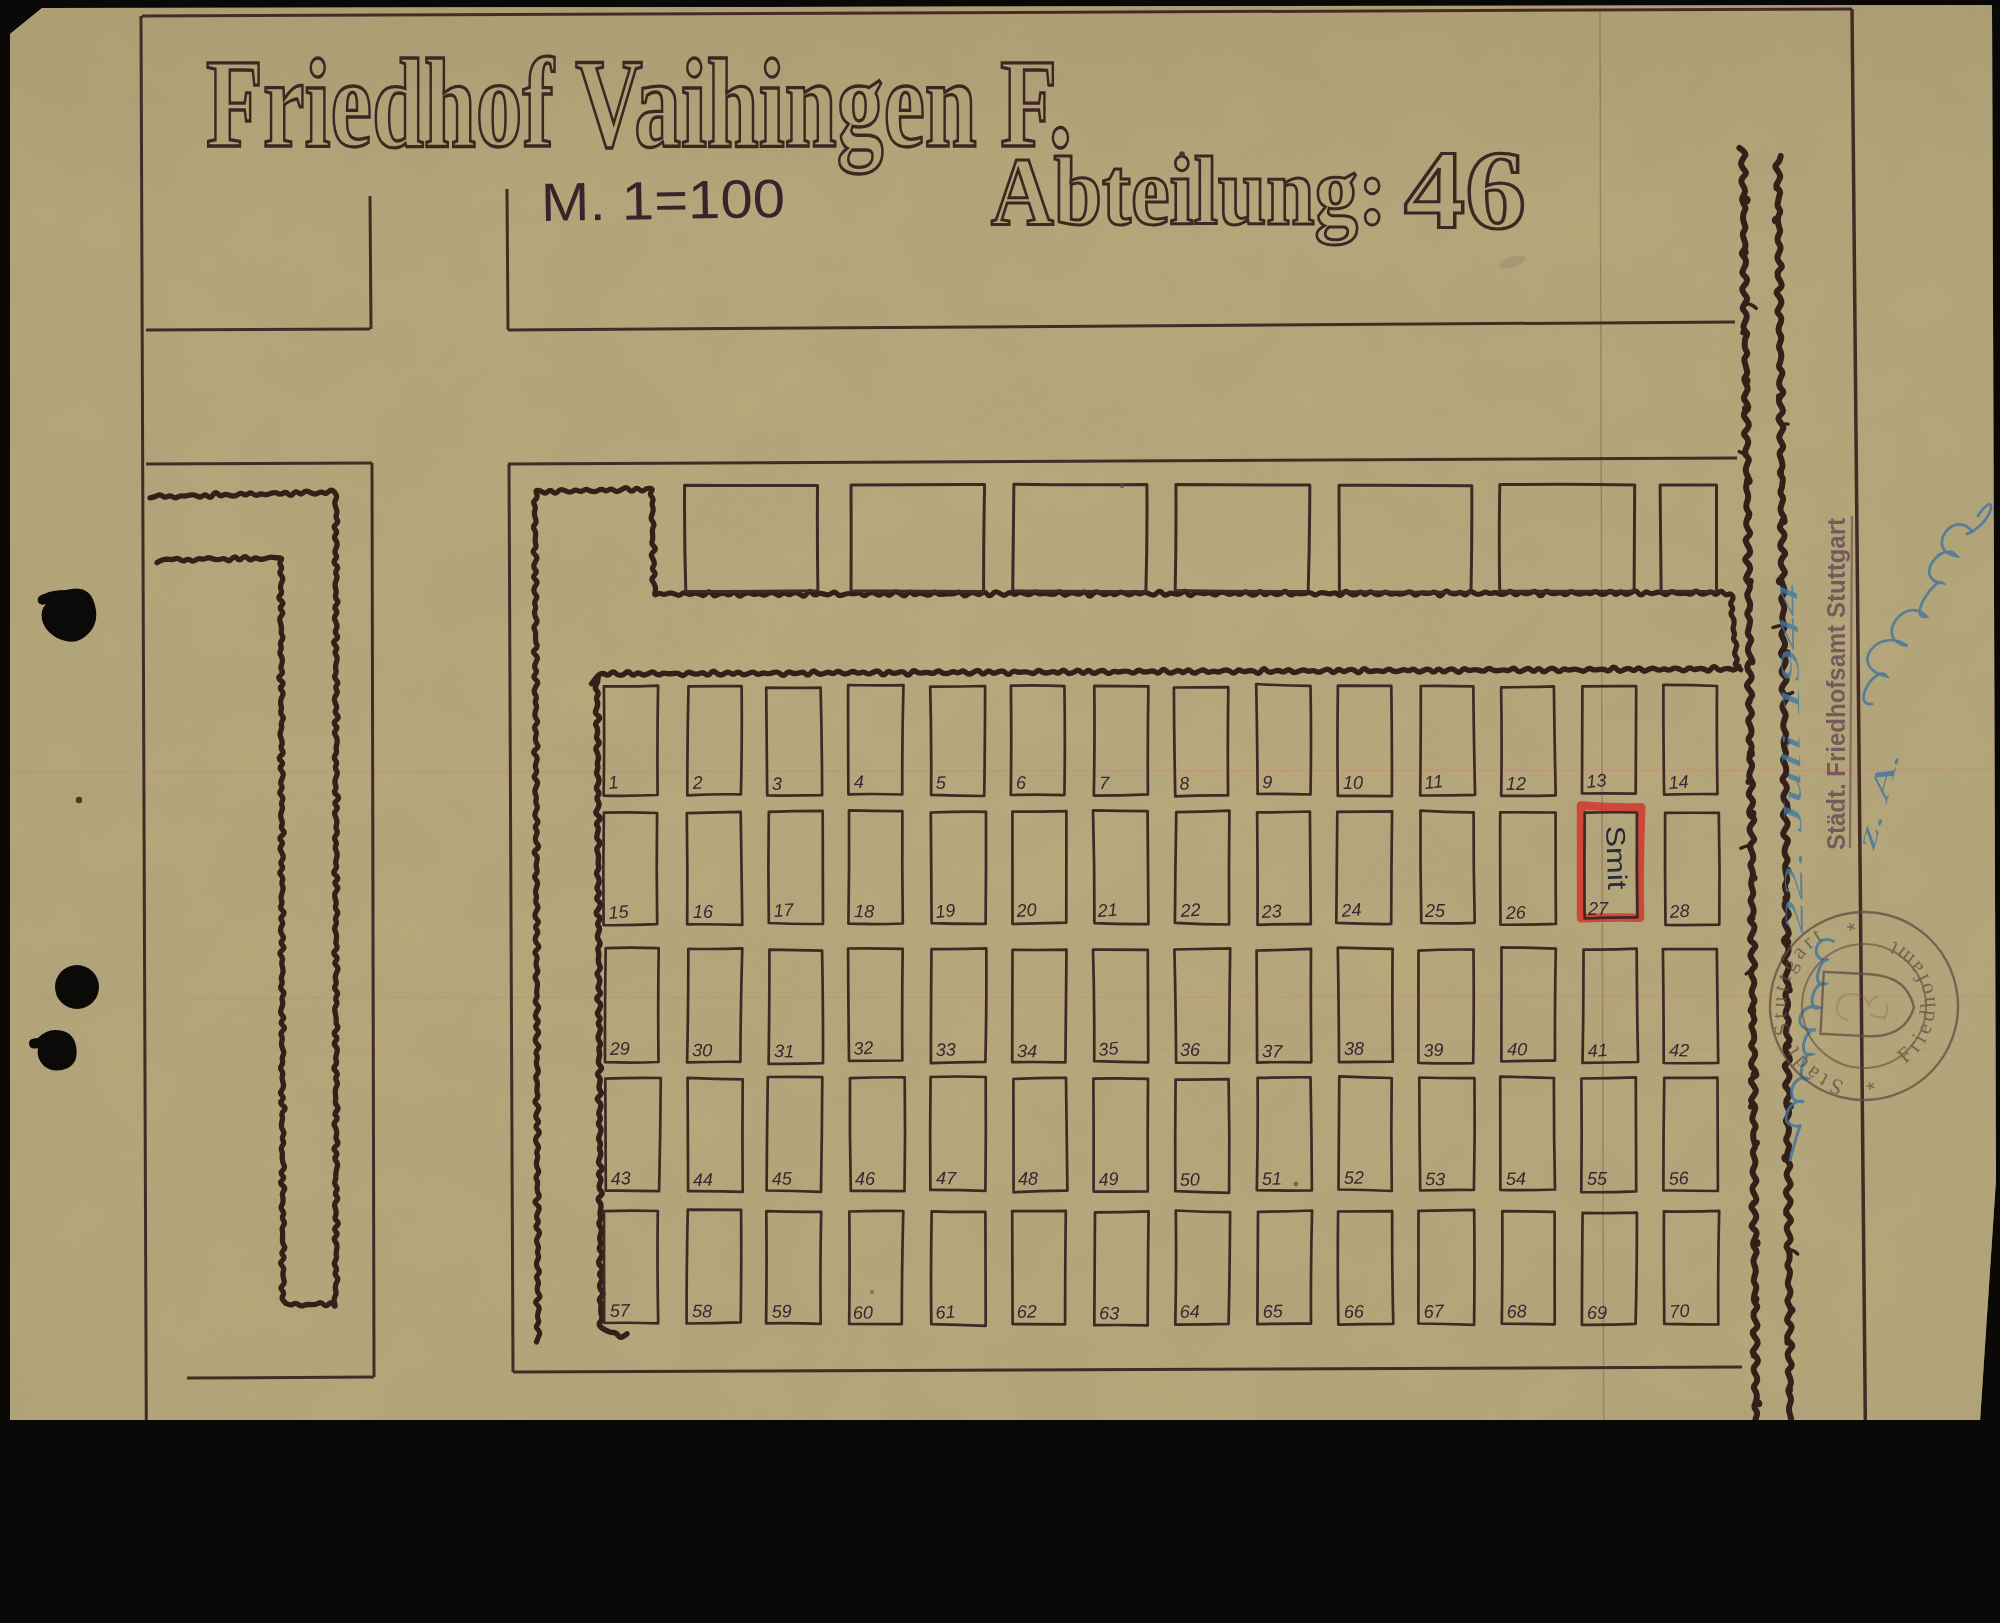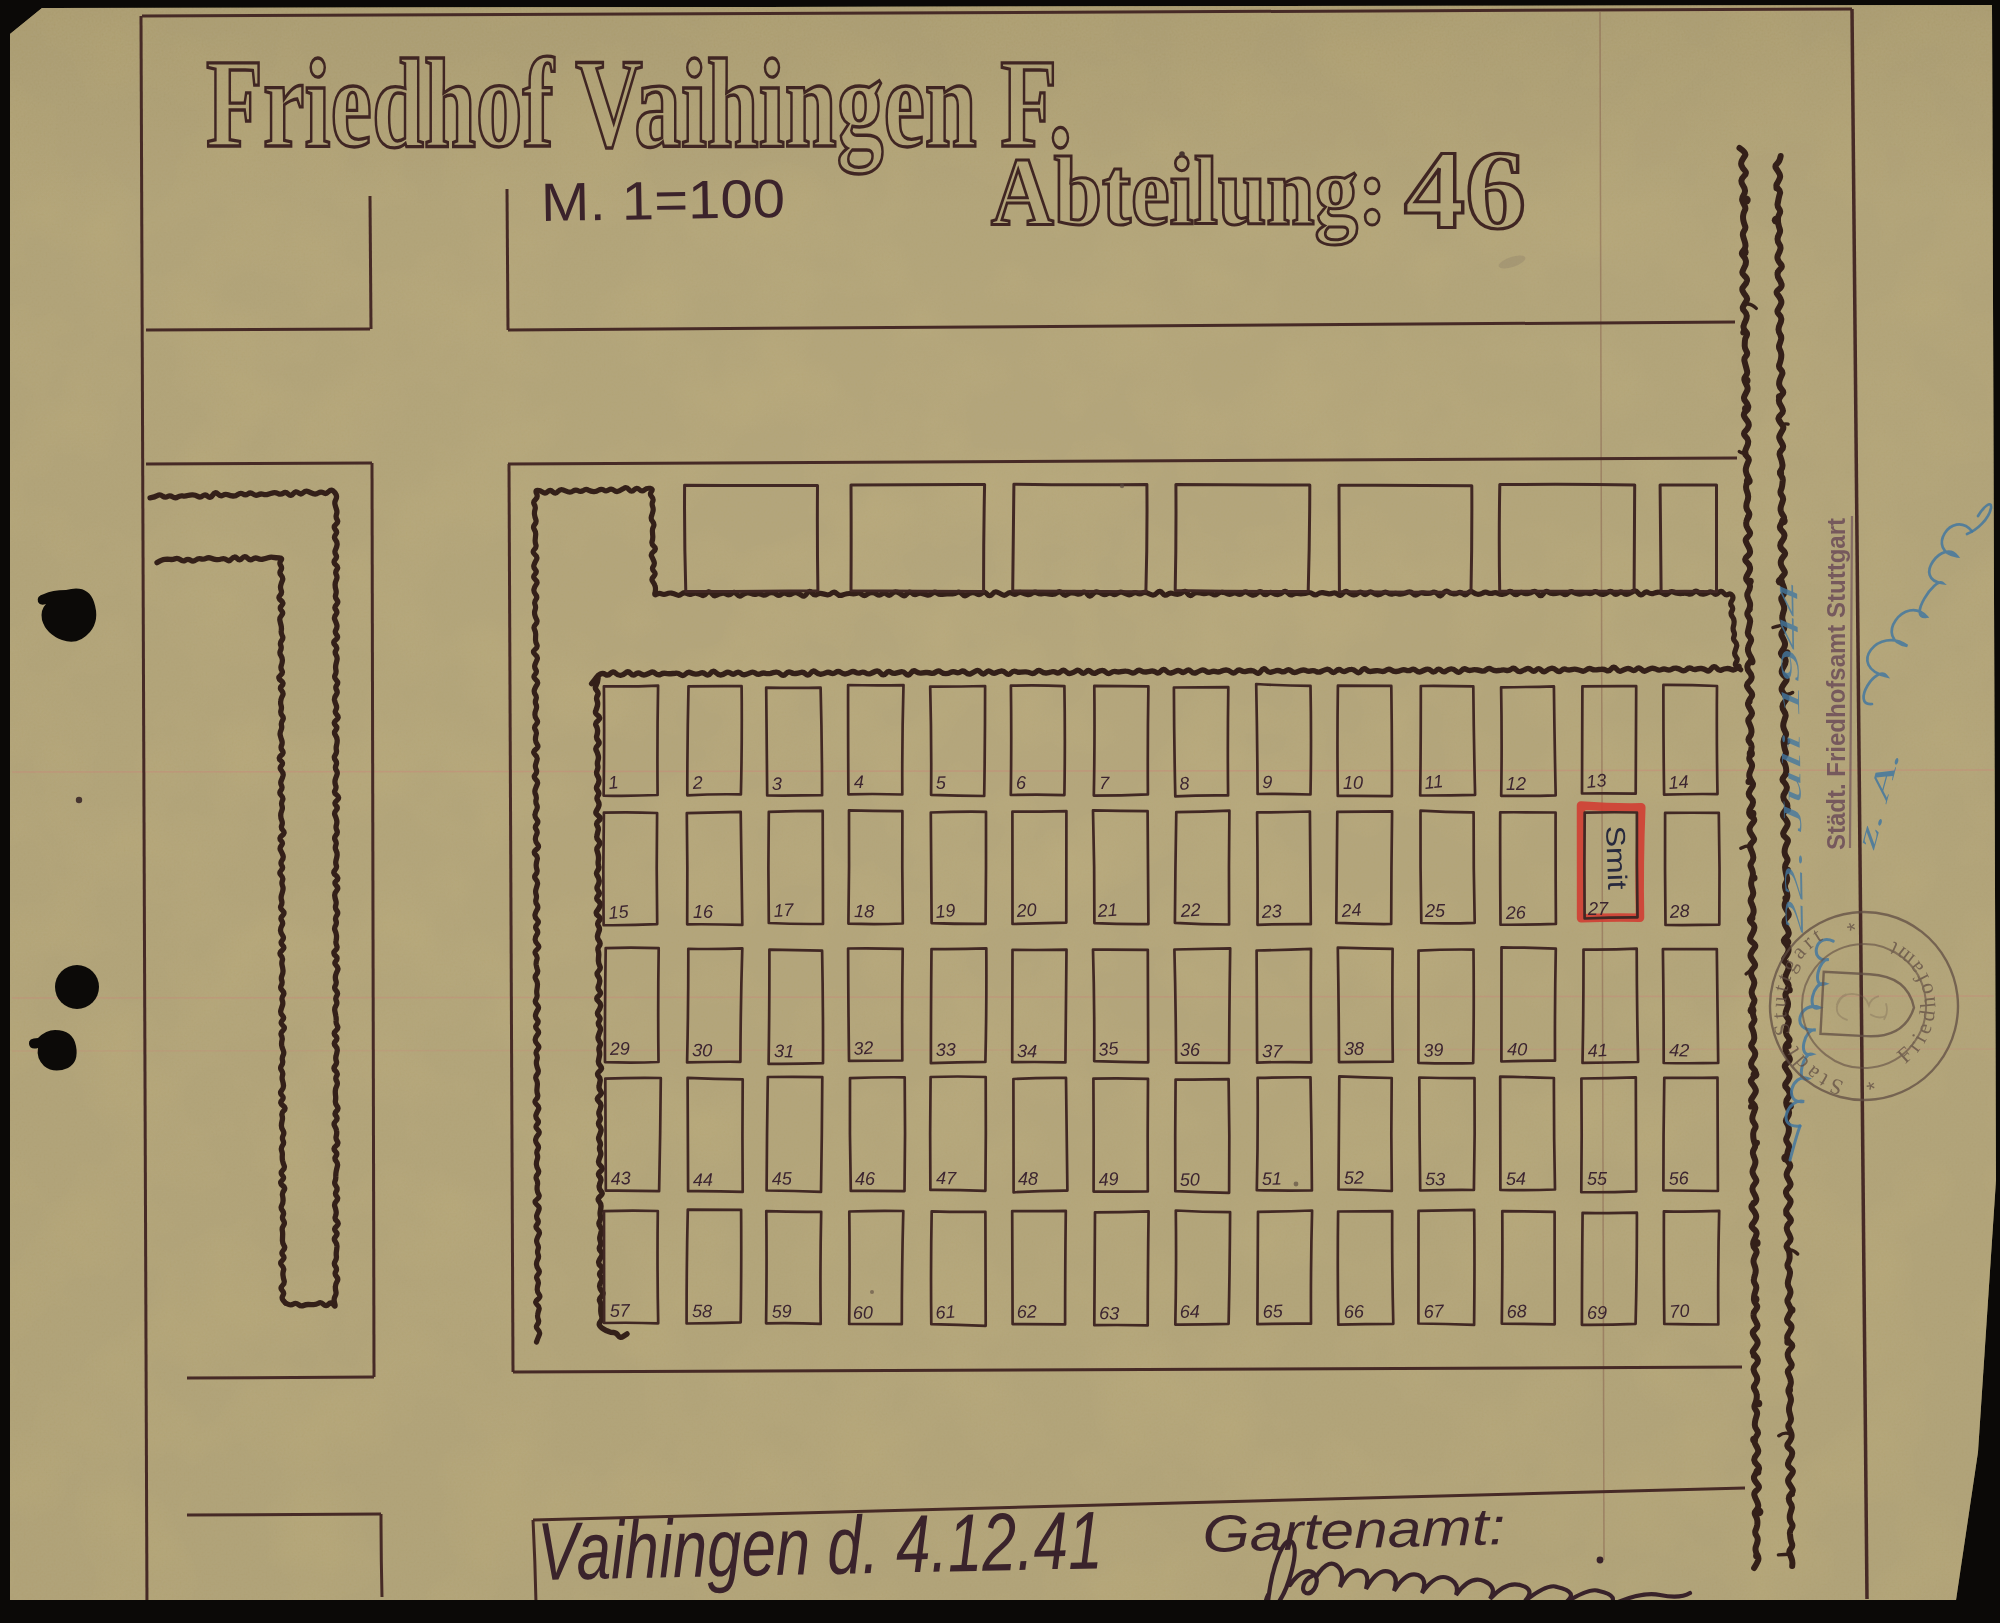--- a/index.html
+++ b/index.html
@@ -1,16 +1,16 @@
 <!DOCTYPE html>
 <html><head>
 <meta charset="utf-8">
 <style>
 html,body{margin:0;padding:0;background:#0b0907;}
-#page{position:relative;width:2000px;height:1600px;overflow:hidden;font-family:"Liberation Sans",sans-serif;}
+#page{position:relative;width:2000px;height:1420px;overflow:hidden;font-family:"Liberation Sans",sans-serif;}
 svg{display:block}
 </style>
 </head>
 <body>
 <div id="page">
 <svg width="2000" height="1623" viewBox="0 0 2000 1623">
 <defs>
 <filter id="grain" x="0" y="0" width="100%" height="100%">
 <feTurbulence type="fractalNoise" baseFrequency="0.5" numOctaves="2" seed="7" result="n"></feTurbulence>
 <feColorMatrix in="n" type="matrix" values="0 0 0 0 0.50  0 0 0 0 0.43  0 0 0 0 0.26  0.55 0.55 0.55 0 0" result="tint"></feColorMatrix>

